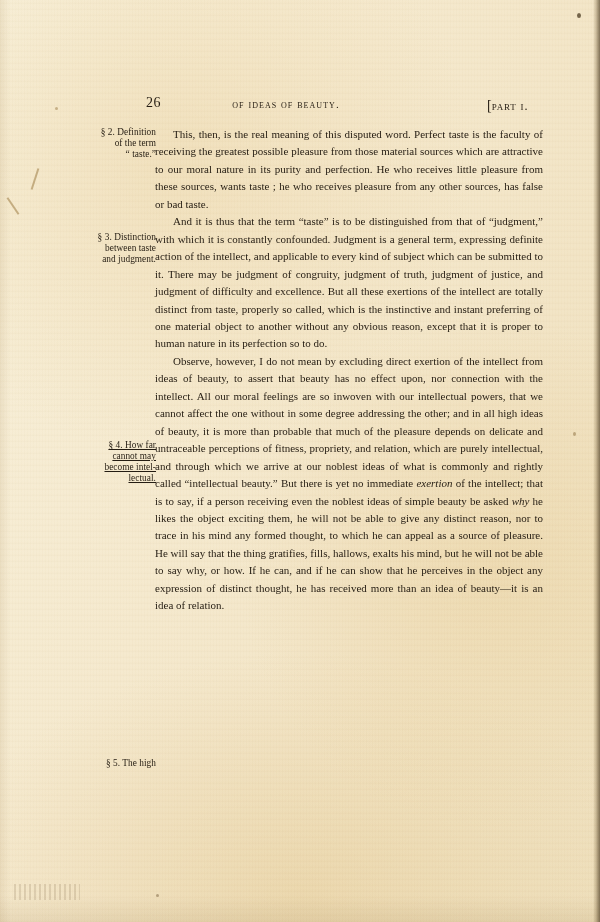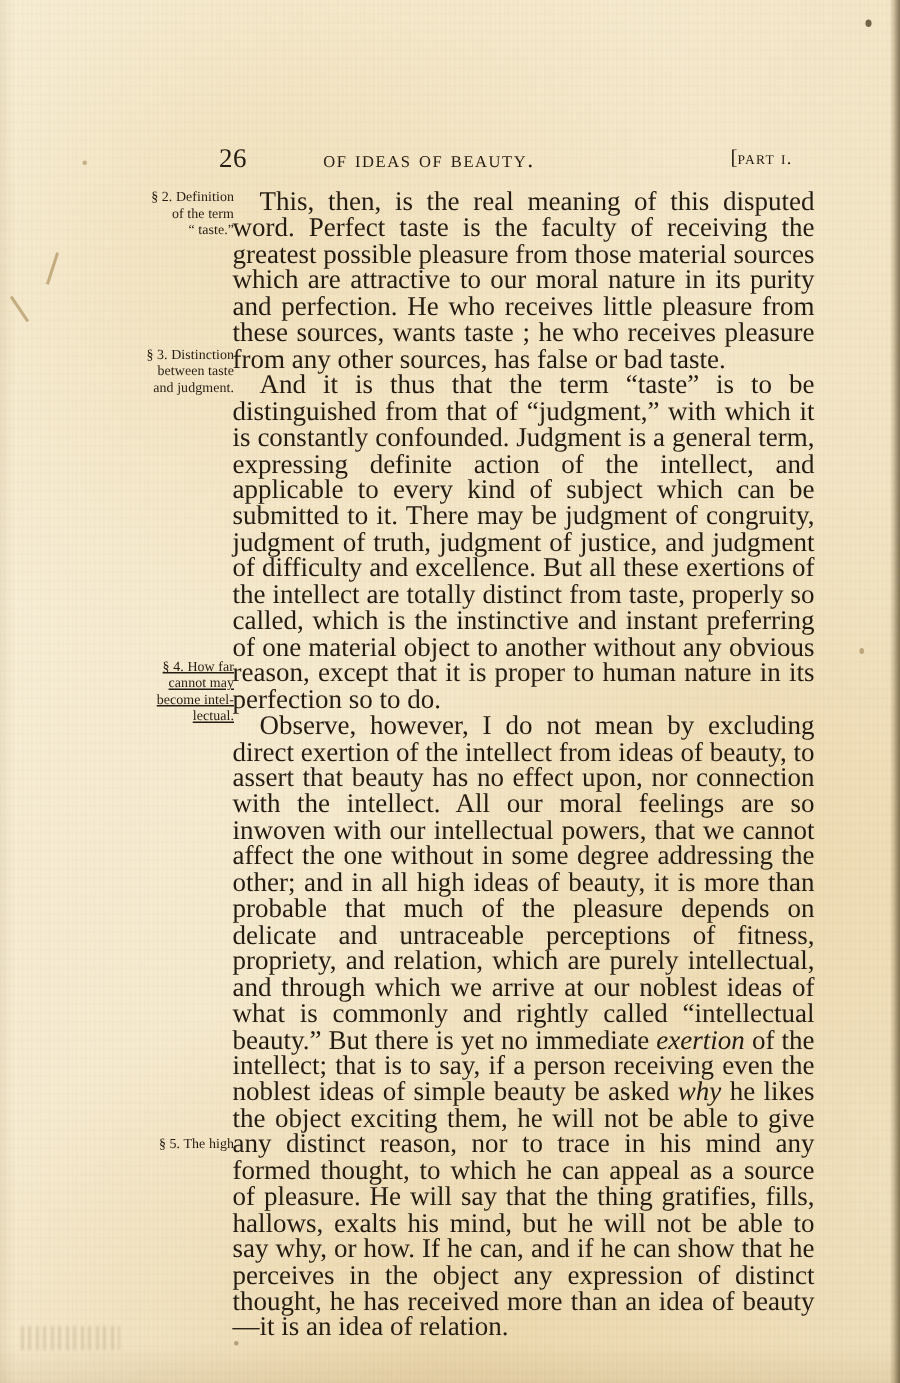--- a/index.html
+++ b/index.html
@@ -64,29 +64,29 @@
   #running-head {
     position: absolute;
     left: 0; right: 0;
     top: 95px;
     height: 20px;
   }
   #folio {
     position: absolute;
     left: 146px;
     top: 0;
-    font-size: 18px;
+    font-size: 14px;
     letter-spacing: 0.4px;
   }
   #head-title {
     position: absolute;
     left: 0; right: 0;
     top: 3px;
     text-align: center;
-    font-size: 16px;
+    font-size: 11px;
     letter-spacing: 1.05px;
     font-variant: small-caps;
     text-transform: lowercase;
     padding-right: 28px;
   }
   #head-part {
     position: absolute;
     left: 487px;
     top: 3px;
     font-size: 12.2px;
@@ -102,21 +102,21 @@
     font-variant: small-caps;
     text-transform: lowercase;
   }
 
   
   #body {
     position: absolute;
     left: 155px;
     top: 126px;
     width: 388px;
-    font-size: 18px;
+    font-size: 11px;
     line-height: 17.45px;
     text-align: justify;
     text-align-last: left;
     -webkit-hyphens: none;
     hyphens: none;
   }
   #body p {
     margin: 0;
     text-indent: 18px;
   }

